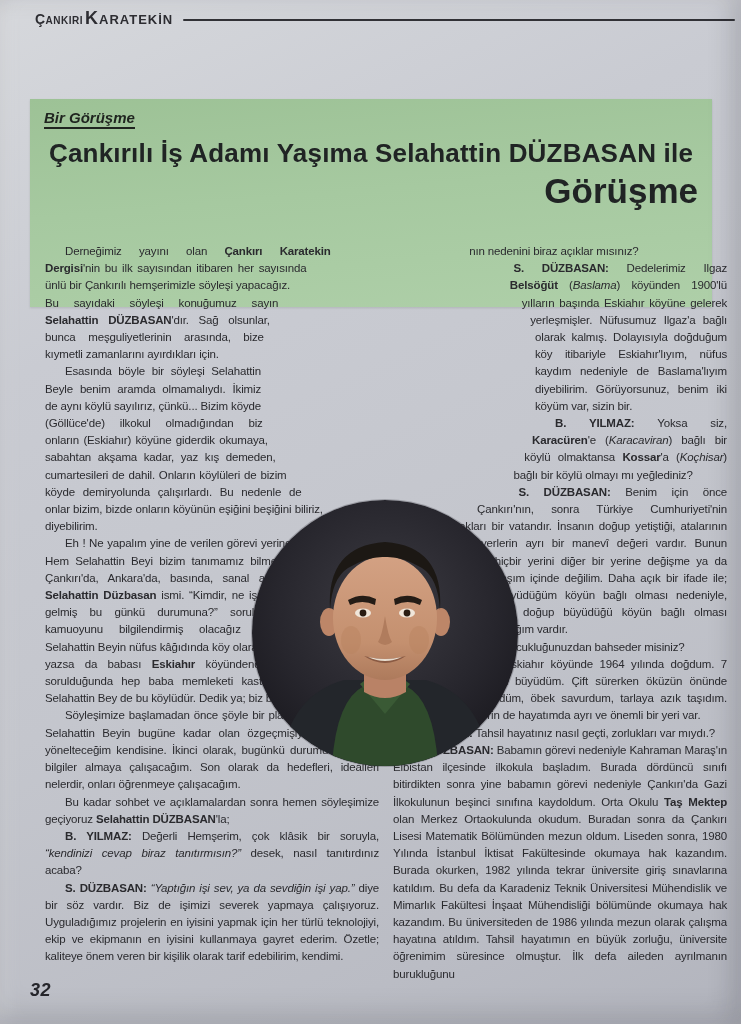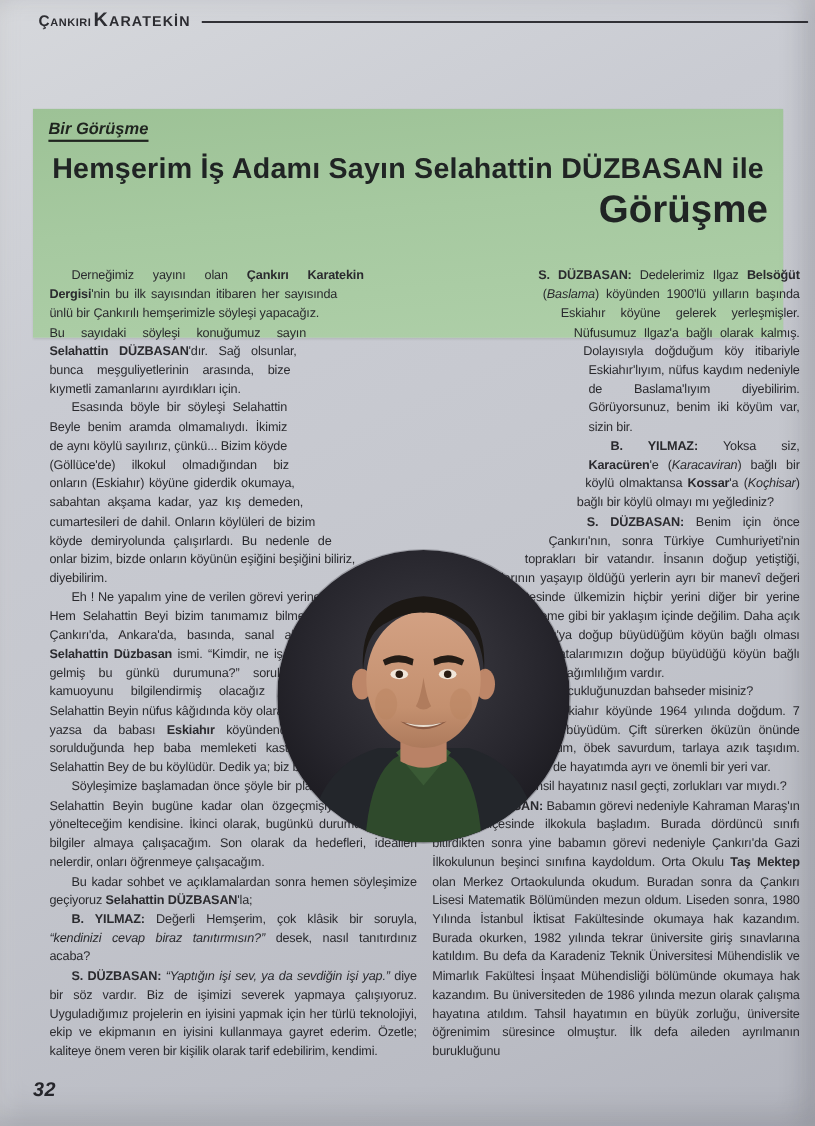--- a/index.html
+++ b/index.html
@@ -48,37 +48,38 @@
 <body>
 
 <div class="masthead">
   <span class="t-small">Çankırı</span>
   <span class="t-large">Karatekin</span>
   <span class="rule"></span>
 </div>
 
 <div class="green-box">
   <span class="kicker">Bir Görüşme</span>
-  <div class="title1">Hemşerim İş Adamı Sayın Selahattin DÜZBASAN ile</div>
+  <div class="title1">Çankırılı İş Adamı Yaşıma Selahattin DÜZBASAN ile</div>
   <div class="title2">Görüşme</div>
 </div>
 
 <div class="body-columns">
   <div class="col" id="col-left">
     <div class="wrap-left"></div>
   <p class="para"><span>Derneğimiz yayını olan </span><span class="b">Çankırı Karatekin Dergisi</span><span>'nin bu ilk sayısından itibaren her sayısında ünlü bir Çankırılı hemşerimizle söyleşi yapacağız. Bu sayıdaki söyleşi konuğumuz sayın </span><span class="b">Selahattin DÜZBASAN</span><span>'dır. Sağ olsunlar, bunca meşguliyetlerinin arasında, bize kıymetli zamanlarını ayırdıkları için.</span></p>
       <p class="para"><span>Esasında böyle bir söyleşi Selahattin Beyle benim aramda olmamalıydı. İkimiz de aynı köylü sayılırız, çünkü... Bizim köyde (Göllüce'de) ilkokul olmadığından biz onların (Eskiahır) köyüne giderdik okumaya, sabahtan akşama kadar, yaz kış demeden, cumartesileri de dahil. Onların köylüleri de bizim köyde demiryolunda çalışırlardı. Bu nedenle de onlar bizim, bizde onların köyünün eşiğini beşiğini biliriz, diyebilirim.</span></p>
       <p class="para"><span>Eh ! Ne yapalım yine de verilen görevi yerine getireceğiz işte... Hem Selahattin Beyi bizim tanımamız bilmemiz de yetmez ki... Çankırı'da, Ankara'da, basında, sanal alemde söylenir durur </span><span class="b">Selahattin Düzbasan</span><span> ismi. “Kimdir, ne iş yapar, nerelerden nasıl gelmiş bu günkü durumuna?” sorularına cevap bulmakla kamuoyunu bilgilendirmiş olacağız elimizden geldiğince... Selahattin Beyin nüfus kâğıdında köy olarak her ne kadar </span><span class="b">Baslama</span><span> yazsa da babası </span><span class="b">Eskiahır</span><span> köyündendir. Eh, nerelisin diye sorulduğunda hep baba memleketi kastedildiğine göre bence Selahattin Bey de bu köylüdür. Dedik ya; biz birbirimizi biliriz.</span></p>
       <p class="para"><span>Söyleşimize başlamadan önce şöyle bir plân oluşturduk; Önce Selahattin Beyin bugüne kadar olan özgeçmişiyle ilgili sorular yönelteceğim kendisine. İkinci olarak, bugünkü durumu hakkında bilgiler almaya çalışacağım. Son olarak da hedefleri, idealleri nelerdir, onları öğrenmeye çalışacağım.</span></p>
       <p class="para"><span>Bu kadar sohbet ve açıklamalardan sonra hemen söyleşimize geçiyoruz </span><span class="b">Selahattin DÜZBASAN</span><span>'la;</span></p>
       <p class="para"><span class="b">B. YILMAZ:</span><span> Değerli Hemşerim, çok klâsik bir soruyla, </span><span class="i">“kendinizi cevap biraz tanıtırmısın?”</span><span> desek, nasıl tanıtırdınız acaba?</span></p>
       <p class="para"><span class="b">S. DÜZBASAN:</span><span> </span><span class="i">“Yaptığın işi sev, ya da sevdiğin işi yap.”</span><span> diye bir söz vardır. Biz de işimizi severek yapmaya çalışıyoruz. Uyguladığımız projelerin en iyisini yapmak için her türlü teknolojiyi, ekip ve ekipmanın en iyisini kullanmaya gayret ederim. Özetle; kaliteye önem veren bir kişilik olarak tarif edebilirim, kendimi.</span></p>
     </div>
   <div class="col" id="col-right">
     <div class="wrap-right"></div>
+  <p class="para noindent"><span>nın nedenini biraz açıklar mısınız?</span></p>
       <p class="para"><span class="b">S. DÜZBASAN:</span><span> Dedelerimiz Ilgaz </span><span class="b">Belsöğüt</span><span> (</span><span class="i">Baslama</span><span>) köyünden 1900'lü yılların başında Eskiahır köyüne gelerek yerleşmişler. Nüfusumuz Ilgaz'a bağlı olarak kalmış. Dolayısıyla doğduğum köy itibariyle Eskiahır'lıyım, nüfus kaydım nedeniyle de Baslama'lıyım diyebilirim. Görüyorsunuz, benim iki köyüm var, sizin bir.</span></p>
       <p class="para"><span class="b">B. YILMAZ:</span><span> Yoksa siz, </span><span class="b">Karacüren</span><span>'e (</span><span class="i">Karacaviran</span><span>) bağlı bir köylü olmaktansa </span><span class="b">Kossar</span><span>'a (</span><span class="i">Koçhisar</span><span>) bağlı bir köylü olmayı mı yeğlediniz?</span></p>
       <p class="para"><span class="b">S. DÜZBASAN:</span><span> Benim için önce Çankırı'nın, sonra Türkiye Cumhuriyeti'nin toprakları bir vatandır. İnsanın doğup yetiştiği, atalarının yaşayıp öldüğü yerlerin ayrı bir manevî değeri vardır. Bunun ötesinde ülkemizin hiçbir yerini diğer bir yerine değişme ya da yeğleme gibi bir yaklaşım içinde değilim. Daha açık bir ifade ile; Kurşunlu'ya doğup büyüdüğüm köyün bağlı olması nedeniyle, Ilgaz'a da atalarımızın doğup büyüdüğü köyün bağlı olması nedeniyle sevgi bağımlılığım vardır.</span></p>
       <p class="para"><span class="b">B. YILMAZ:</span><span> Biraz çocukluğunuzdan bahseder misiniz?</span></p>
       <p class="para"><span class="b">S. DÜZBASAN:</span><span> Eskiahır köyünde 1964 yılında doğdum. 7 Yaşıma kadar burada büyüdüm. Çift sürerken öküzün önünde yürüdüm, düven sürdüm, öbek savurdum, tarlaya azık taşıdım. Dolayısıyla o günlerin de hayatımda ayrı ve önemli bir yeri var.</span></p>
       <p class="para"><span class="b">B. YILMAZ:</span><span> Tahsil hayatınız nasıl geçti, zorlukları var mıydı.?</span></p>
       <p class="para"><span class="b">S. DÜZBASAN:</span><span> Babamın görevi nedeniyle Kahraman Maraş'ın Elbistan ilçesinde ilkokula başladım. Burada dördüncü sınıfı bitirdikten sonra yine babamın görevi nedeniyle Çankırı'da Gazi İlkokulunun beşinci sınıfına kaydoldum. Orta Okulu </span><span class="b">Taş Mektep</span><span> olan Merkez Ortaokulunda okudum. Buradan sonra da Çankırı Lisesi Matematik Bölümünden mezun oldum. Liseden sonra, 1980 Yılında İstanbul İktisat Fakültesinde okumaya hak kazandım. Burada okurken, 1982 yılında tekrar üniversite giriş sınavlarına katıldım. Bu defa da Karadeniz Teknik Üniversitesi Mühendislik ve Mimarlık Fakültesi İnşaat Mühendisliği bölümünde okumaya hak kazandım. Bu üniversiteden de 1986 yılında mezun olarak çalışma hayatına atıldım. Tahsil hayatımın en büyük zorluğu, üniversite öğrenimim süresince olmuştur. İlk defa aileden ayrılmanın burukluğunu</span></p>
     </div>
 </div>
 

